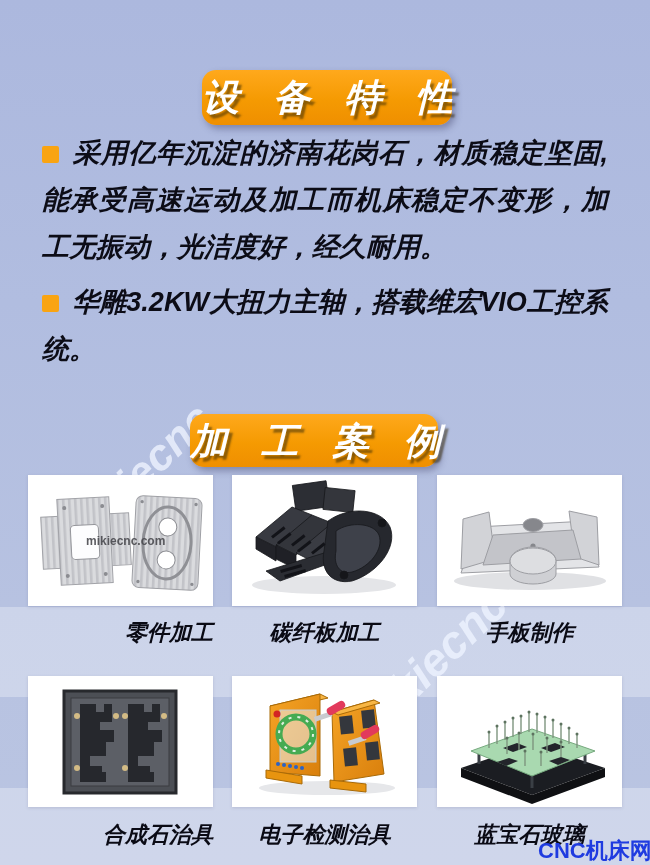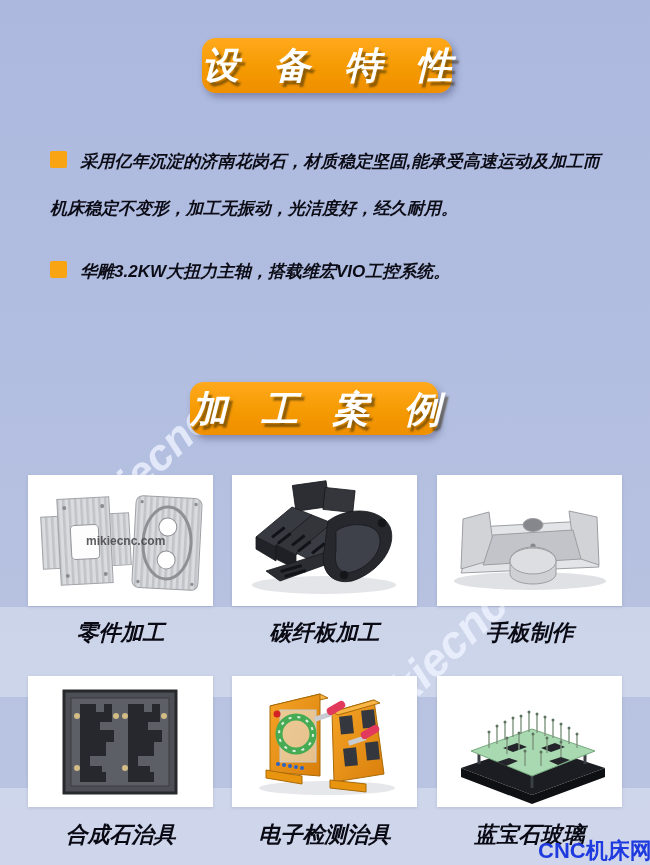--- a/index.html
+++ b/index.html
@@ -13,27 +13,28 @@
   #band-footer{top:788px;height:77px;}
 
   .banner{
     position:absolute;border-radius:14px;text-align:center;color:#ffffff;
     background:linear-gradient(180deg,#ffa91c 0%,#f59a02 55%,#ef8f00 100%);
     box-shadow:3px 4px 7px rgba(55,55,95,0.40);
     font-weight:bold;font-style:italic;
     font-size:37px;letter-spacing:9px;word-spacing:6px;
     text-shadow:3px 4px 2px rgba(55,42,8,0.55);
     white-space:nowrap;
+    margin-top:32px;
   }
   #banner-features{left:202px;top:38px;width:250px;height:55px;line-height:56px;}
   #banner-cases{left:190px;top:382px;width:248px;height:53px;line-height:56px;}
 
   .features{position:absolute;left:34px;top:122px;width:582px;}
   .feature{
-    margin:16px;font-size:17px;font-weight:bold;font-style:italic;
+    margin:8px;font-size:27px;font-weight:bold;font-style:italic;
     color:#0c0c16;line-height:47px;text-align:justify;
   }
   .bullet{
     display:inline-block;width:17px;height:17px;margin-right:13px;
     background:#f9a412;border-radius:2px;vertical-align:-1px;
   }
 
   .card{
     position:absolute;width:185px;height:131px;background:#ffffff;
     box-shadow:0 1px 3px rgba(70,70,110,0.18);
@@ -45,21 +46,21 @@
   #card-4{left:28px;top:676px;}
   #card-5{left:232px;top:676px;}
   #card-6{left:437px;top:676px;}
 
   .case-label{
     position:absolute;width:185px;text-align:center;
     font-size:22px;font-weight:bold;font-style:italic;color:#0a0a14;
   }
   #label-1,#label-2,#label-3{top:618px;}
   #label-4,#label-5,#label-6{top:820px;}
-  #label-1,#label-4{left:28px;}
+  #label-1,#label-4{left:28px;text-align:right;}
   #label-2,#label-5{left:232px;}
   #label-3,#label-6{left:437px;font-family:Liberation Serif, serif;}
 
   .wm{
     position:absolute;font-style:italic;font-weight:bold;
     color:rgba(238,244,255,0.78);white-space:nowrap;pointer-events:none;
   }
   #wm-1{left:42px;top:452px;font-size:44px;transform:rotate(-44deg);}
   #wm-2{left:330px;top:638px;font-size:46px;transform:rotate(-44deg);}
   #wm-photo{

